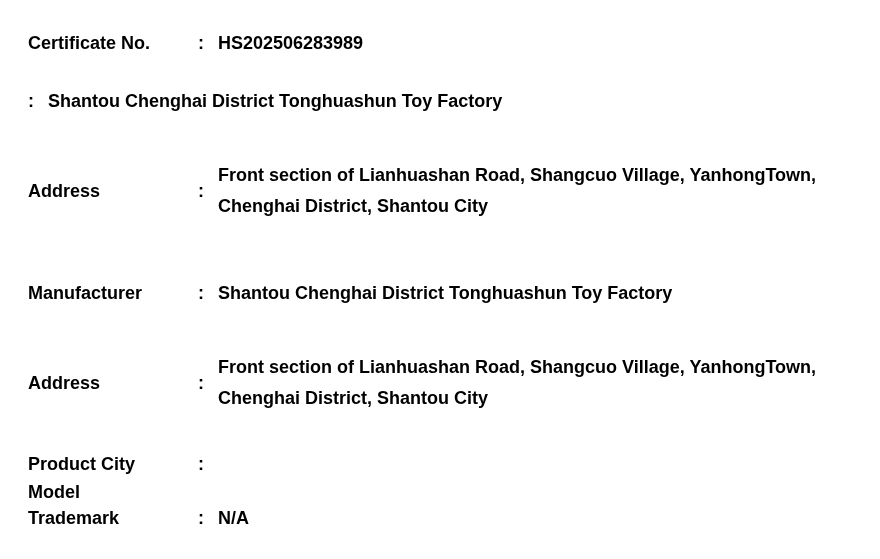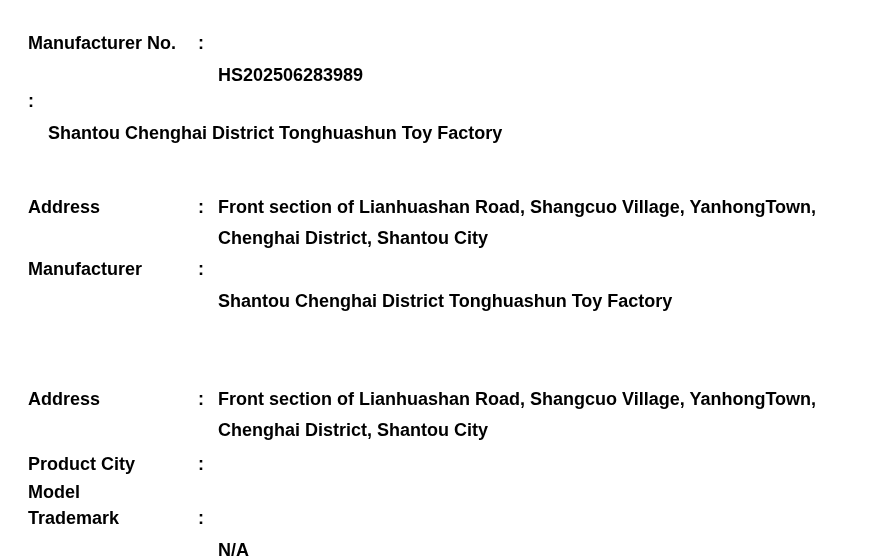--- a/index.html
+++ b/index.html
@@ -31,41 +31,40 @@
   .field-label {
     width: 170px;
     flex: 0 0 170px;
   }
   .field-sep {
     width: 20px;
     flex: 0 0 20px;
   }
   .field-value {
     flex: 0 1 auto;
-    margin-top: 32px;
   }
   .field-row.multiline .field-value {
     width: 668px;
   }
   .row-1 { top: 28px; }
   .row-2 { top: 86px; }
   .row-3 { top: 160px; }
-  .row-4 { top: 254px; }
+  .row-4 { top: 278px; }
   .row-5 { top: 352px; }
   .row-6 { top: 449px; }
   .row-7 { top: 477px; flex-direction: column; }
   .row-8 { top: 503px; }
 </style>
 </head>
 <body>
 
 <div class="page">
 
   <div class="field-row row-1">
-    <div class="field-label">Manufacturer No.</div>
+    <div class="field-label">Certificate No.</div>
     <div class="field-sep">:</div>
     <div class="field-value">HS202506283989</div>
   </div>
 
   <div class="field-row row-2">
     <div class="field-sep">:</div>
     <div class="field-value">Shantou Chenghai District Tonghuashun Toy Factory</div>
   </div>
 
   <div class="field-row row-3 multiline">

